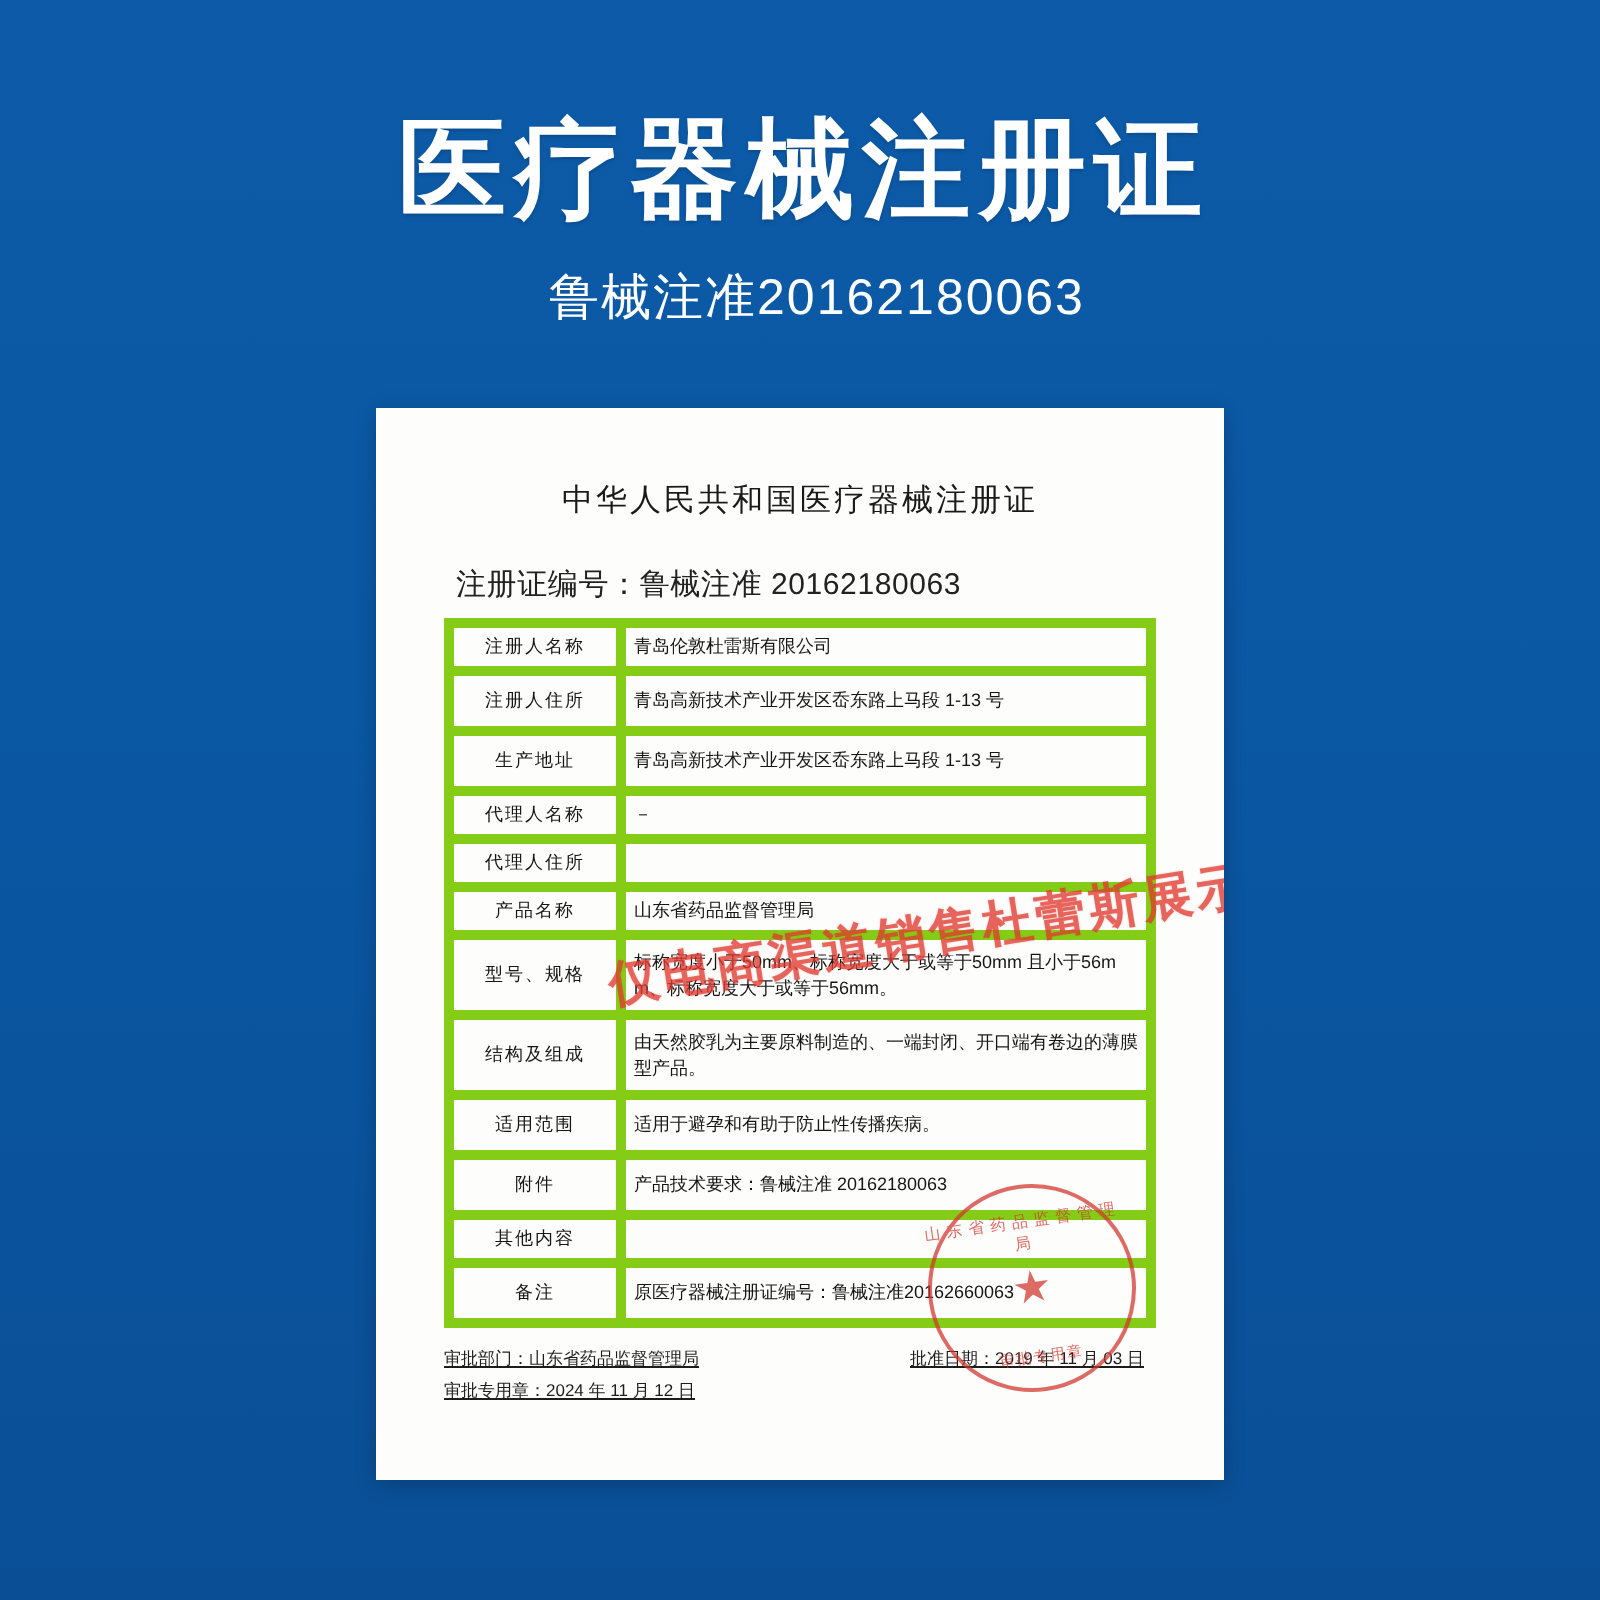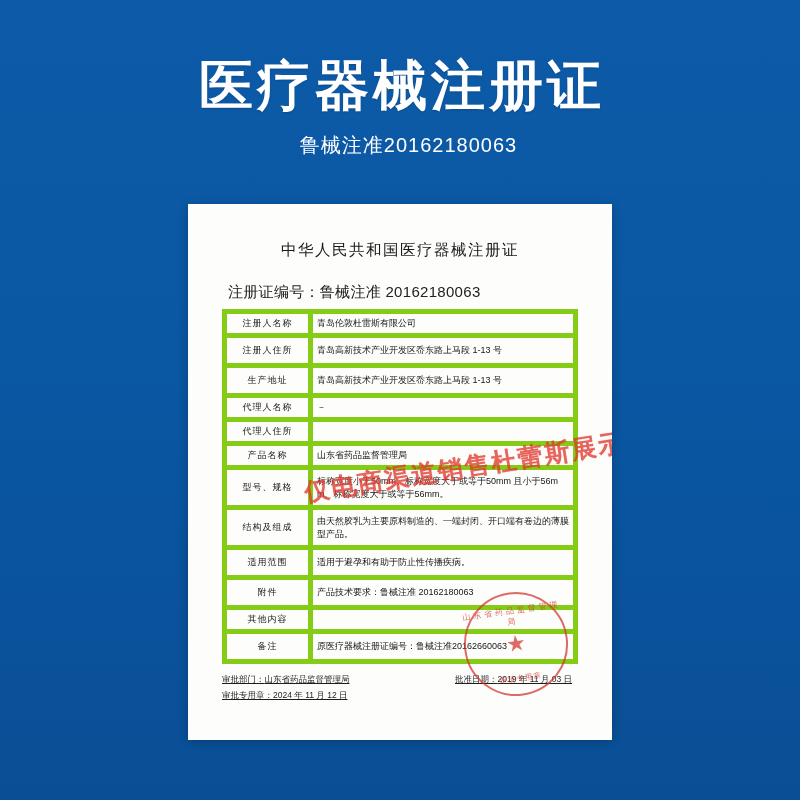--- a/index.html
+++ b/index.html
@@ -25,21 +25,21 @@
   }
   .header .main-title {
     font-size: 54px;
     font-weight: bold;
     letter-spacing: 4px;
     line-height: 1.15;
     margin: 0;
     text-shadow: 0 1px 2px rgba(0,0,0,0.18);
   }
   .header .sub-title {
-    font-size: 20px;
+    font-size: 25px;
     font-weight: normal;
     letter-spacing: 1px;
     margin: 16px 0 0 0;
     padding-left: 13px;
   }
 
   
   .cert-sheet {
     position: absolute;
     left: 188px;

